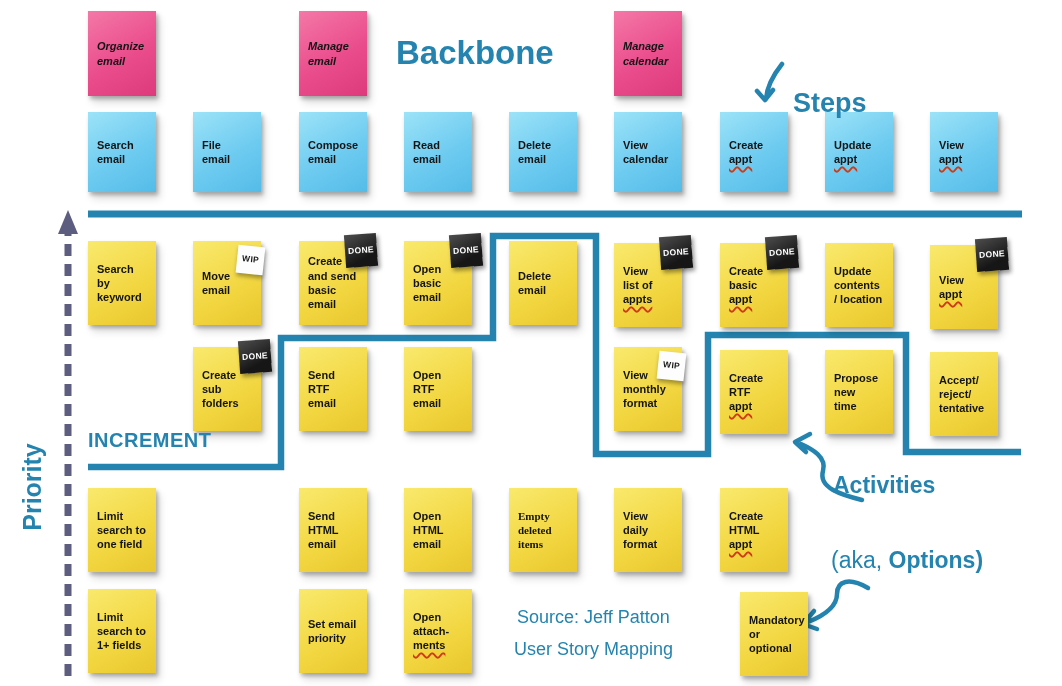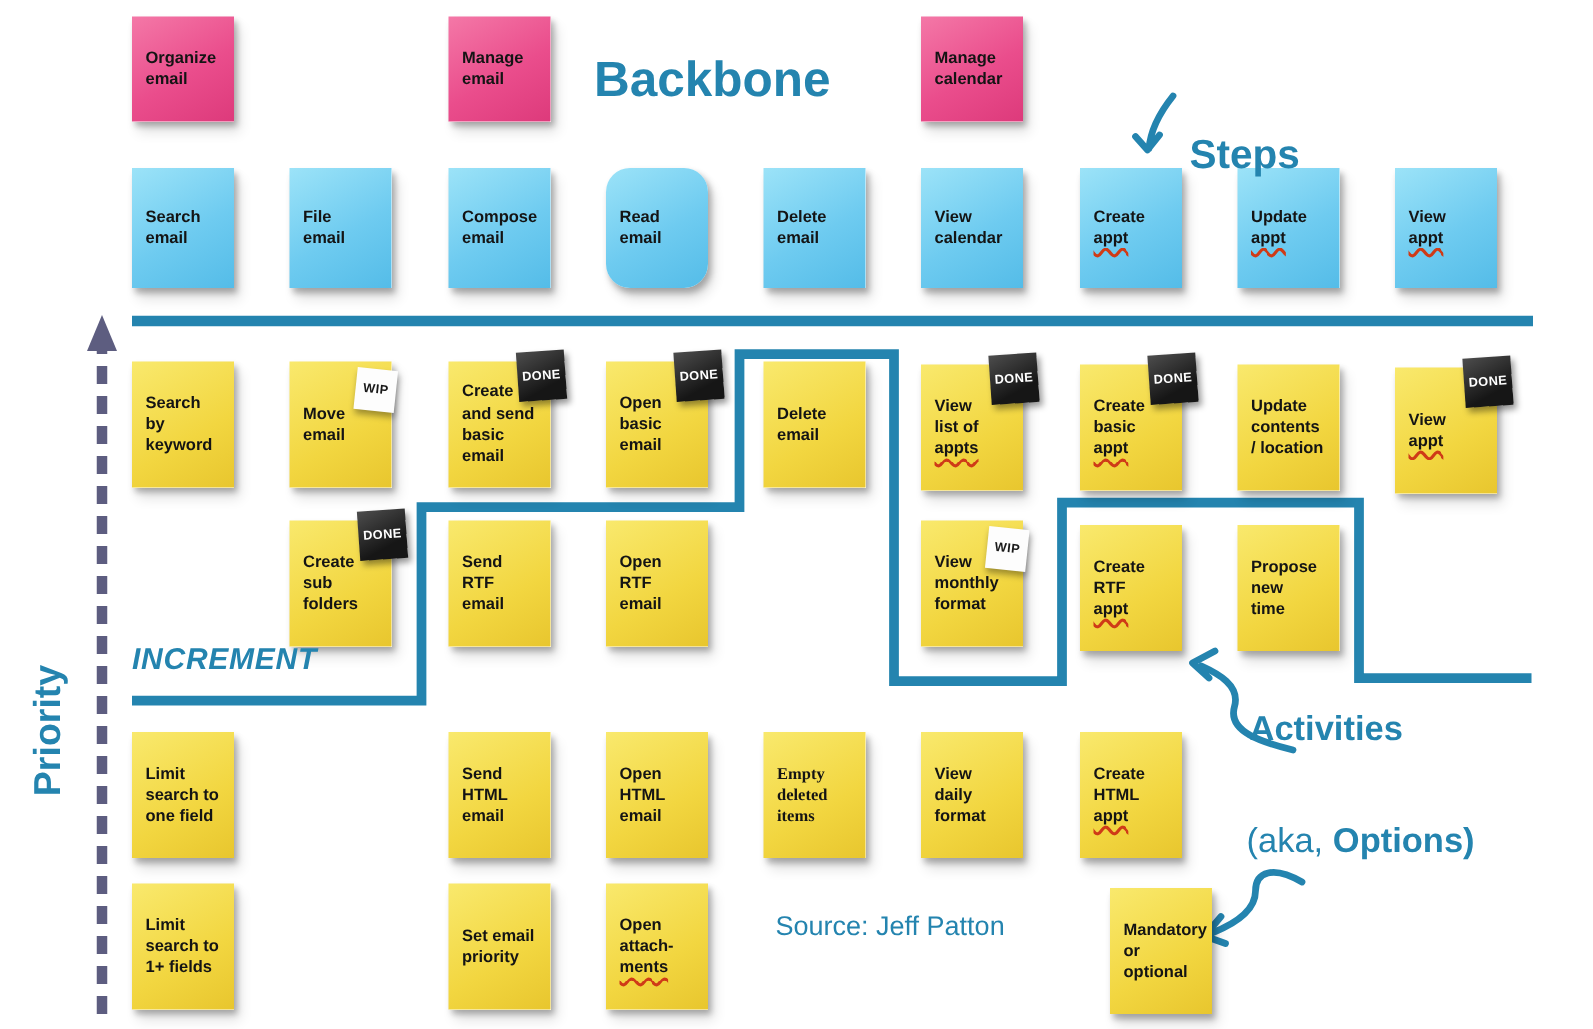--- a/index.html
+++ b/index.html
@@ -5,40 +5,40 @@
   html,body{margin:0;padding:0;background:#fff;}
   #board{position:relative;width:1062px;height:686px;background:#fff;overflow:hidden;
          font-family:"Liberation Sans",sans-serif;}
   svg{position:absolute;left:0;top:0;z-index:1;}
 
   .note{position:absolute;width:68px;z-index:2;display:flex;flex-direction:column;
         justify-content:center;box-sizing:border-box;padding:4px 3px 4px 9px;
         font-weight:bold;font-size:11px;line-height:1.3;color:#141414;
         box-shadow:2px 3px 4px rgba(0,0,0,.28),4px 7px 8px rgba(0,0,0,.12);}
   .note span{display:block;}
-  .note.pink{height:70px;background:linear-gradient(150deg,#f478a7 0%,#ea4d8c 55%,#dd3a7b 100%);}
+  .note.pink{height:85px;background:linear-gradient(150deg,#f478a7 0%,#ea4d8c 55%,#dd3a7b 100%);font-style:italic;}
   .note.blue{height:80px;background:linear-gradient(150deg,#9ce3f8 0%,#6ecbf0 55%,#54bce8 100%);}
   .note.yellow{height:84px;background:linear-gradient(150deg,#f9e96d 0%,#f2d640 60%,#e8c62e 100%);}
 
   .sq{text-decoration:underline;text-decoration-style:wavy;
       text-decoration-color:var(--sq,#cf3b17);text-decoration-thickness:1.5px;
       text-underline-offset:3px;}
 
   .tag{position:absolute;display:flex;align-items:center;justify-content:center;
        font-weight:bold;font-size:8.5px;letter-spacing:.3px;z-index:3;}
   .tag.done{width:32px;height:33px;top:-7px;right:-10px;color:#fff;
        background:linear-gradient(155deg,#4d4d4d 0%,#161616 70%);
        transform:rotate(-4deg);box-shadow:2px 3px 4px rgba(0,0,0,.4);}
   .tag.wip{width:27px;height:28px;top:5px;right:-3px;color:#1a1a1a;
        background:#fdfdfd;transform:rotate(6deg);box-shadow:1px 3px 4px rgba(0,0,0,.35);}
 
   .lbl{position:absolute;z-index:4;color:var(--teal,#2484af);font-weight:bold;}
   #backbone-title{left:396px;top:34px;font-size:33px;}
   #steps-label{left:793px;top:52px;font-size:27px;margin-top:36px;}
-  #increment-label{left:88px;top:429px;font-size:20px;letter-spacing:.5px;font-style:italic;}
+  #increment-label{left:88px;top:429px;font-size:20px;letter-spacing:.5px;}
   #priority-label{left:-17px;top:474px;width:96px;height:26px;text-align:center;
                   font-size:25px;transform:rotate(-90deg);}
   #activities-label{left:833px;top:472px;font-size:23px;}
   #aka-line{left:831px;top:547px;font-size:23px;font-weight:normal;}
   #aka-line b{font-weight:bold;}
   #source-line1{left:517px;top:607px;font-size:18px;font-weight:normal;}
   #source-line2{left:514px;top:639px;font-size:18px;font-weight:normal;}
 </style>
 </head>
 <body>
@@ -61,20 +61,21 @@
     <path d="M868 588 C849 577 837 581 837 594 C837 607 823 616 808 622 M814 611 L803 624 L817 629" style="stroke:var(--teal)" stroke-width="4.5" fill="none" stroke-linecap="round" stroke-linejoin="round"></path>
   </svg>
 
   <div class="lbl" id="backbone-title">Backbone</div>
   <div class="lbl" id="steps-label">Steps</div>
   <div class="lbl" id="increment-label">INCREMENT</div>
   <div class="lbl" id="priority-label">Priority</div>
   <div class="lbl" id="activities-label">Activities</div>
   <div class="lbl" id="aka-line"><span>(aka, </span><b>Options)</b></div>
   <div class="lbl" id="source-line1">Source: Jeff Patton</div>
+  <div class="lbl" id="source-line2">User Story Mapping</div>
 
 <div class="note pink" style="left: 88px; top: 11px;">
       <span>Organize</span>
       <span>email</span>
     </div>
     <div class="note pink" style="left: 299px; top: 11px;">
       <span>Manage</span>
       <span>email</span>
     </div>
     <div class="note pink" style="left: 614px; top: 11px;">
@@ -86,21 +87,21 @@
       <span>email</span>
     </div>
     <div class="note blue" style="left: 193px; top: 112px;">
       <span>File</span>
       <span>email</span>
     </div>
     <div class="note blue" style="left: 299px; top: 112px;">
       <span>Compose</span>
       <span>email</span>
     </div>
-    <div class="note blue" style="left: 404px; top: 112px; border-radius: 16px;">
+    <div class="note blue" style="left: 404px; top: 112px;">
       <span>Read</span>
       <span>email</span>
     </div>
     <div class="note blue" style="left: 509px; top: 112px;">
       <span>Delete</span>
       <span>email</span>
     </div>
     <div class="note blue" style="left: 614px; top: 112px;">
       <span>View</span>
       <span>calendar</span>
@@ -191,20 +192,25 @@
     <div class="note yellow" style="left: 720px; top: 350px;">
       <span>Create</span>
       <span>RTF</span>
       <span class="sq">appt</span>
     </div>
     <div class="note yellow" style="left: 825px; top: 350px;">
       <span>Propose</span>
       <span>new</span>
       <span>time</span>
     </div>
+    <div class="note yellow" style="left: 930px; top: 352px;">
+      <span>Accept/</span>
+      <span>reject/</span>
+      <span>tentative</span>
+    </div>
     <div class="note yellow" style="left: 88px; top: 488px;">
       <span>Limit</span>
       <span>search to</span>
       <span>one field</span>
     </div>
     <div class="note yellow" style="left: 299px; top: 488px;">
       <span>Send</span>
       <span>HTML</span>
       <span>email</span>
     </div>

